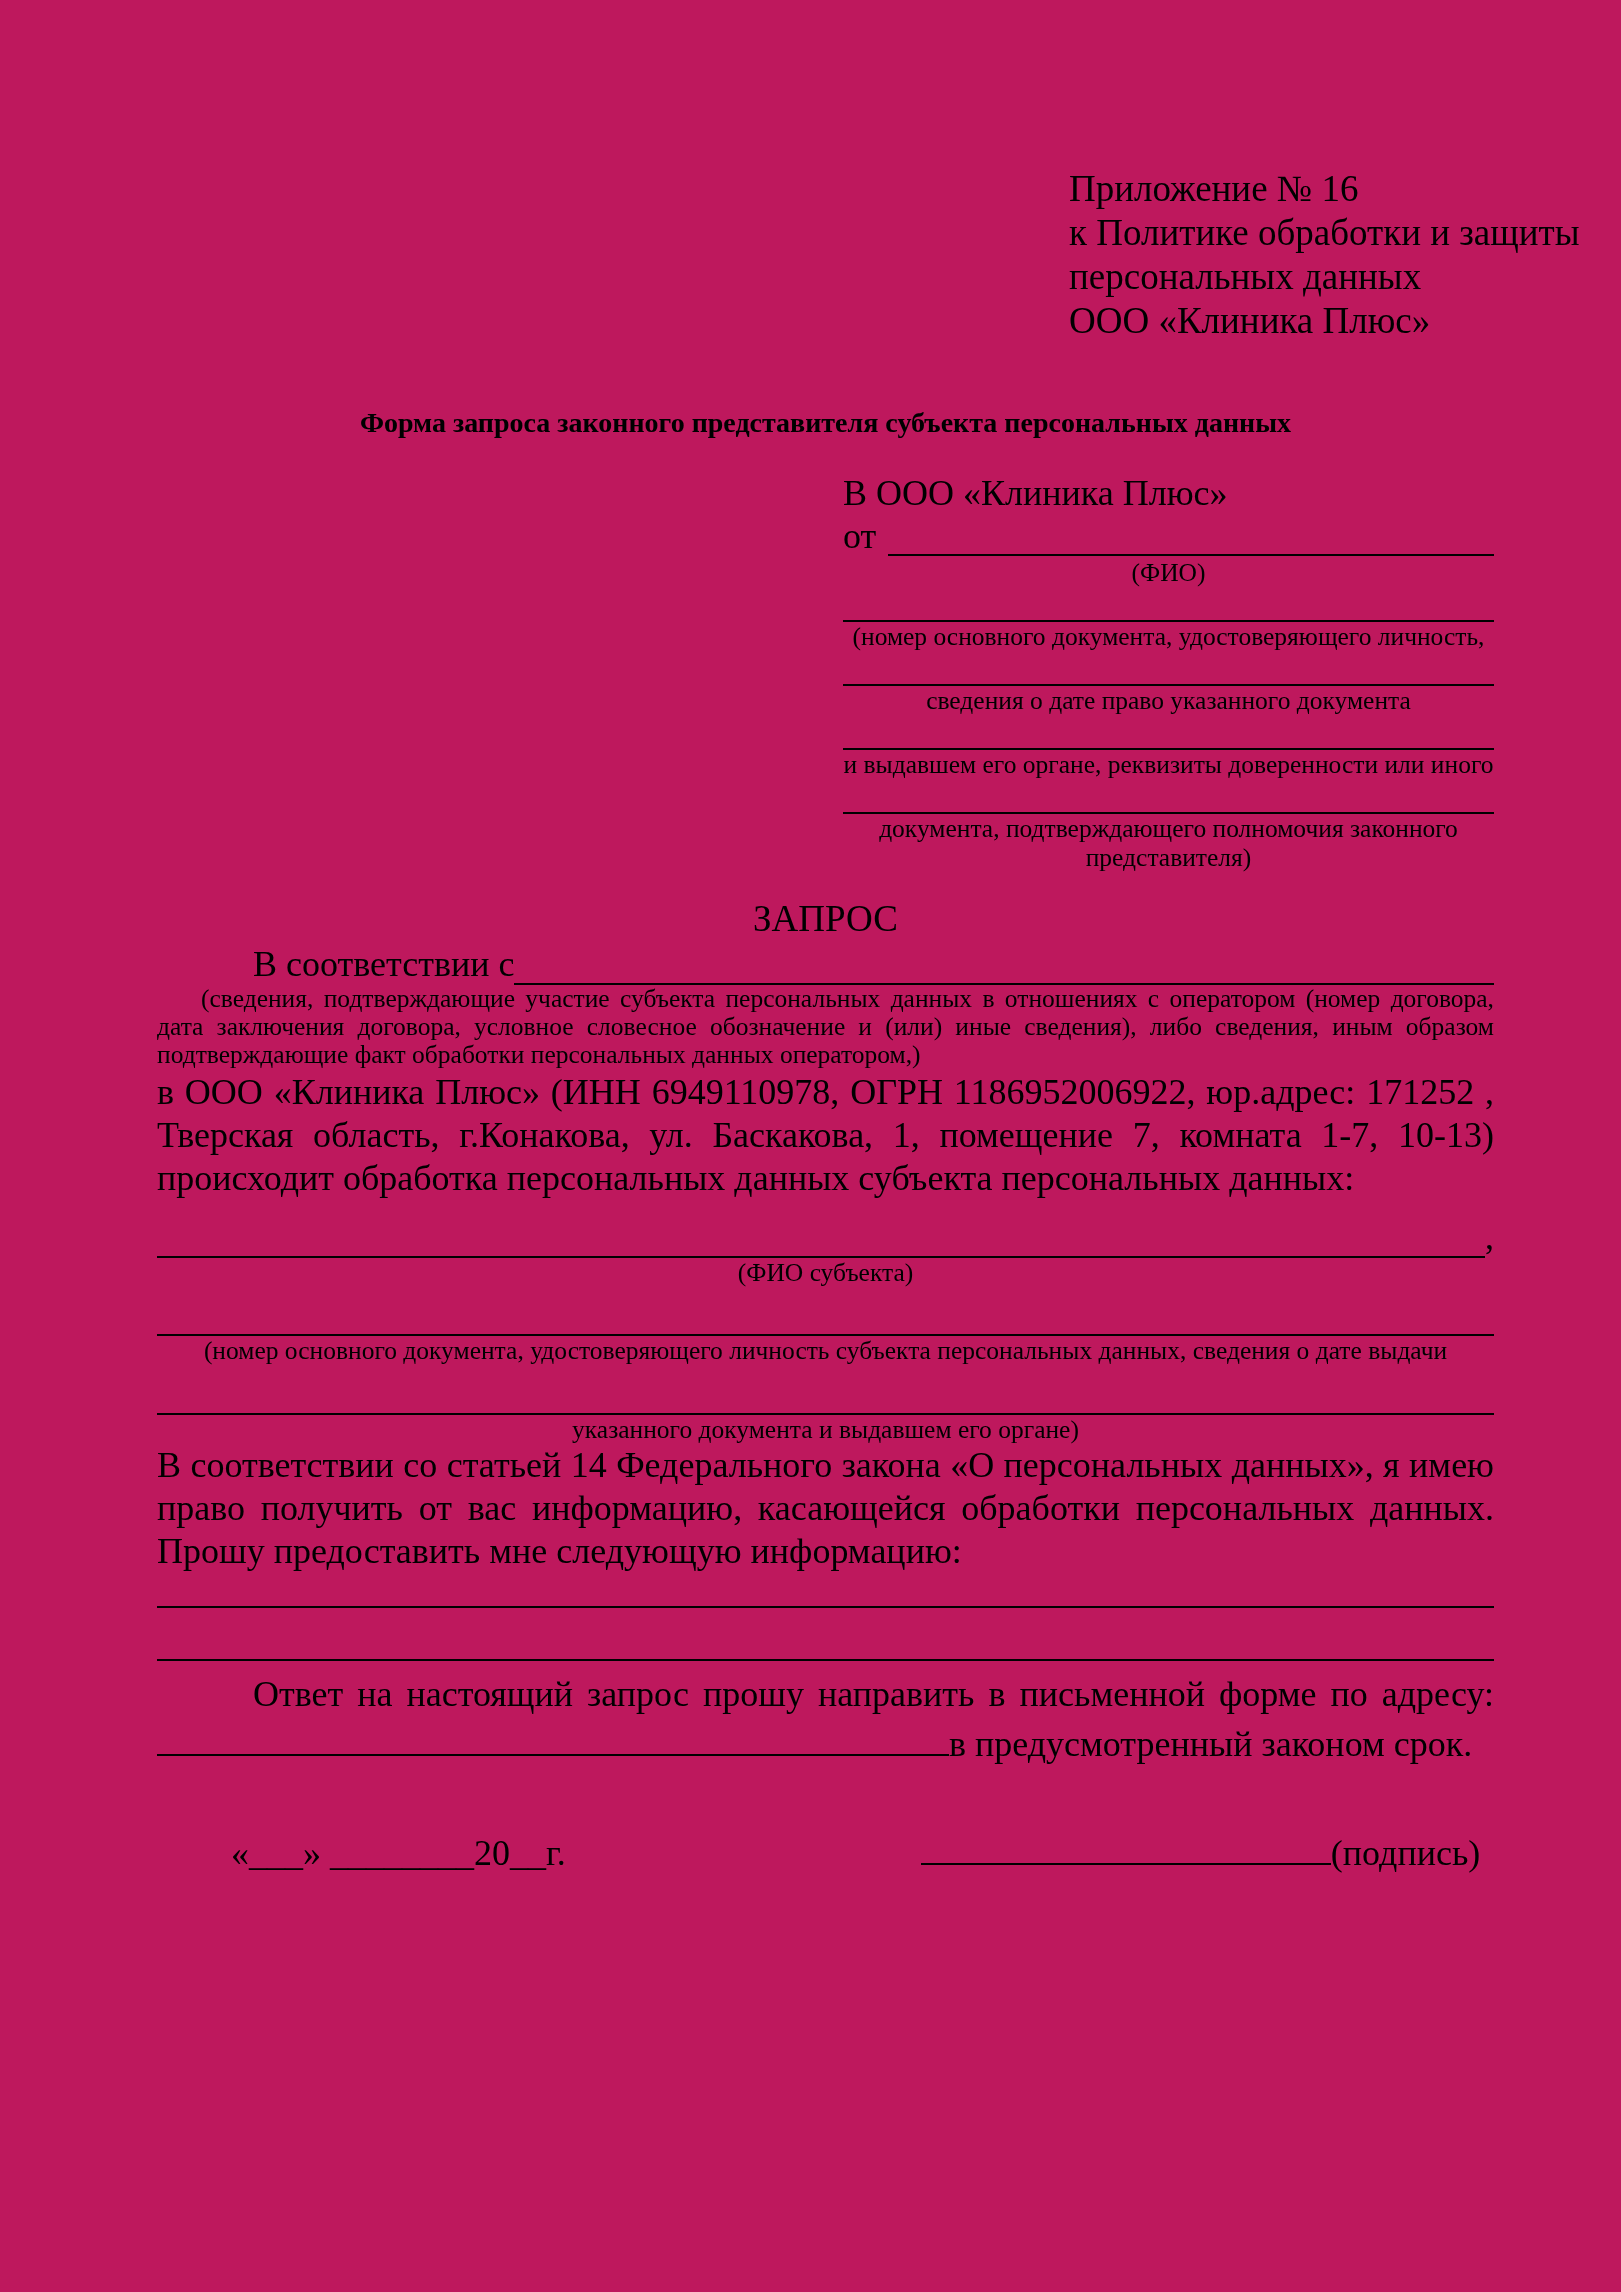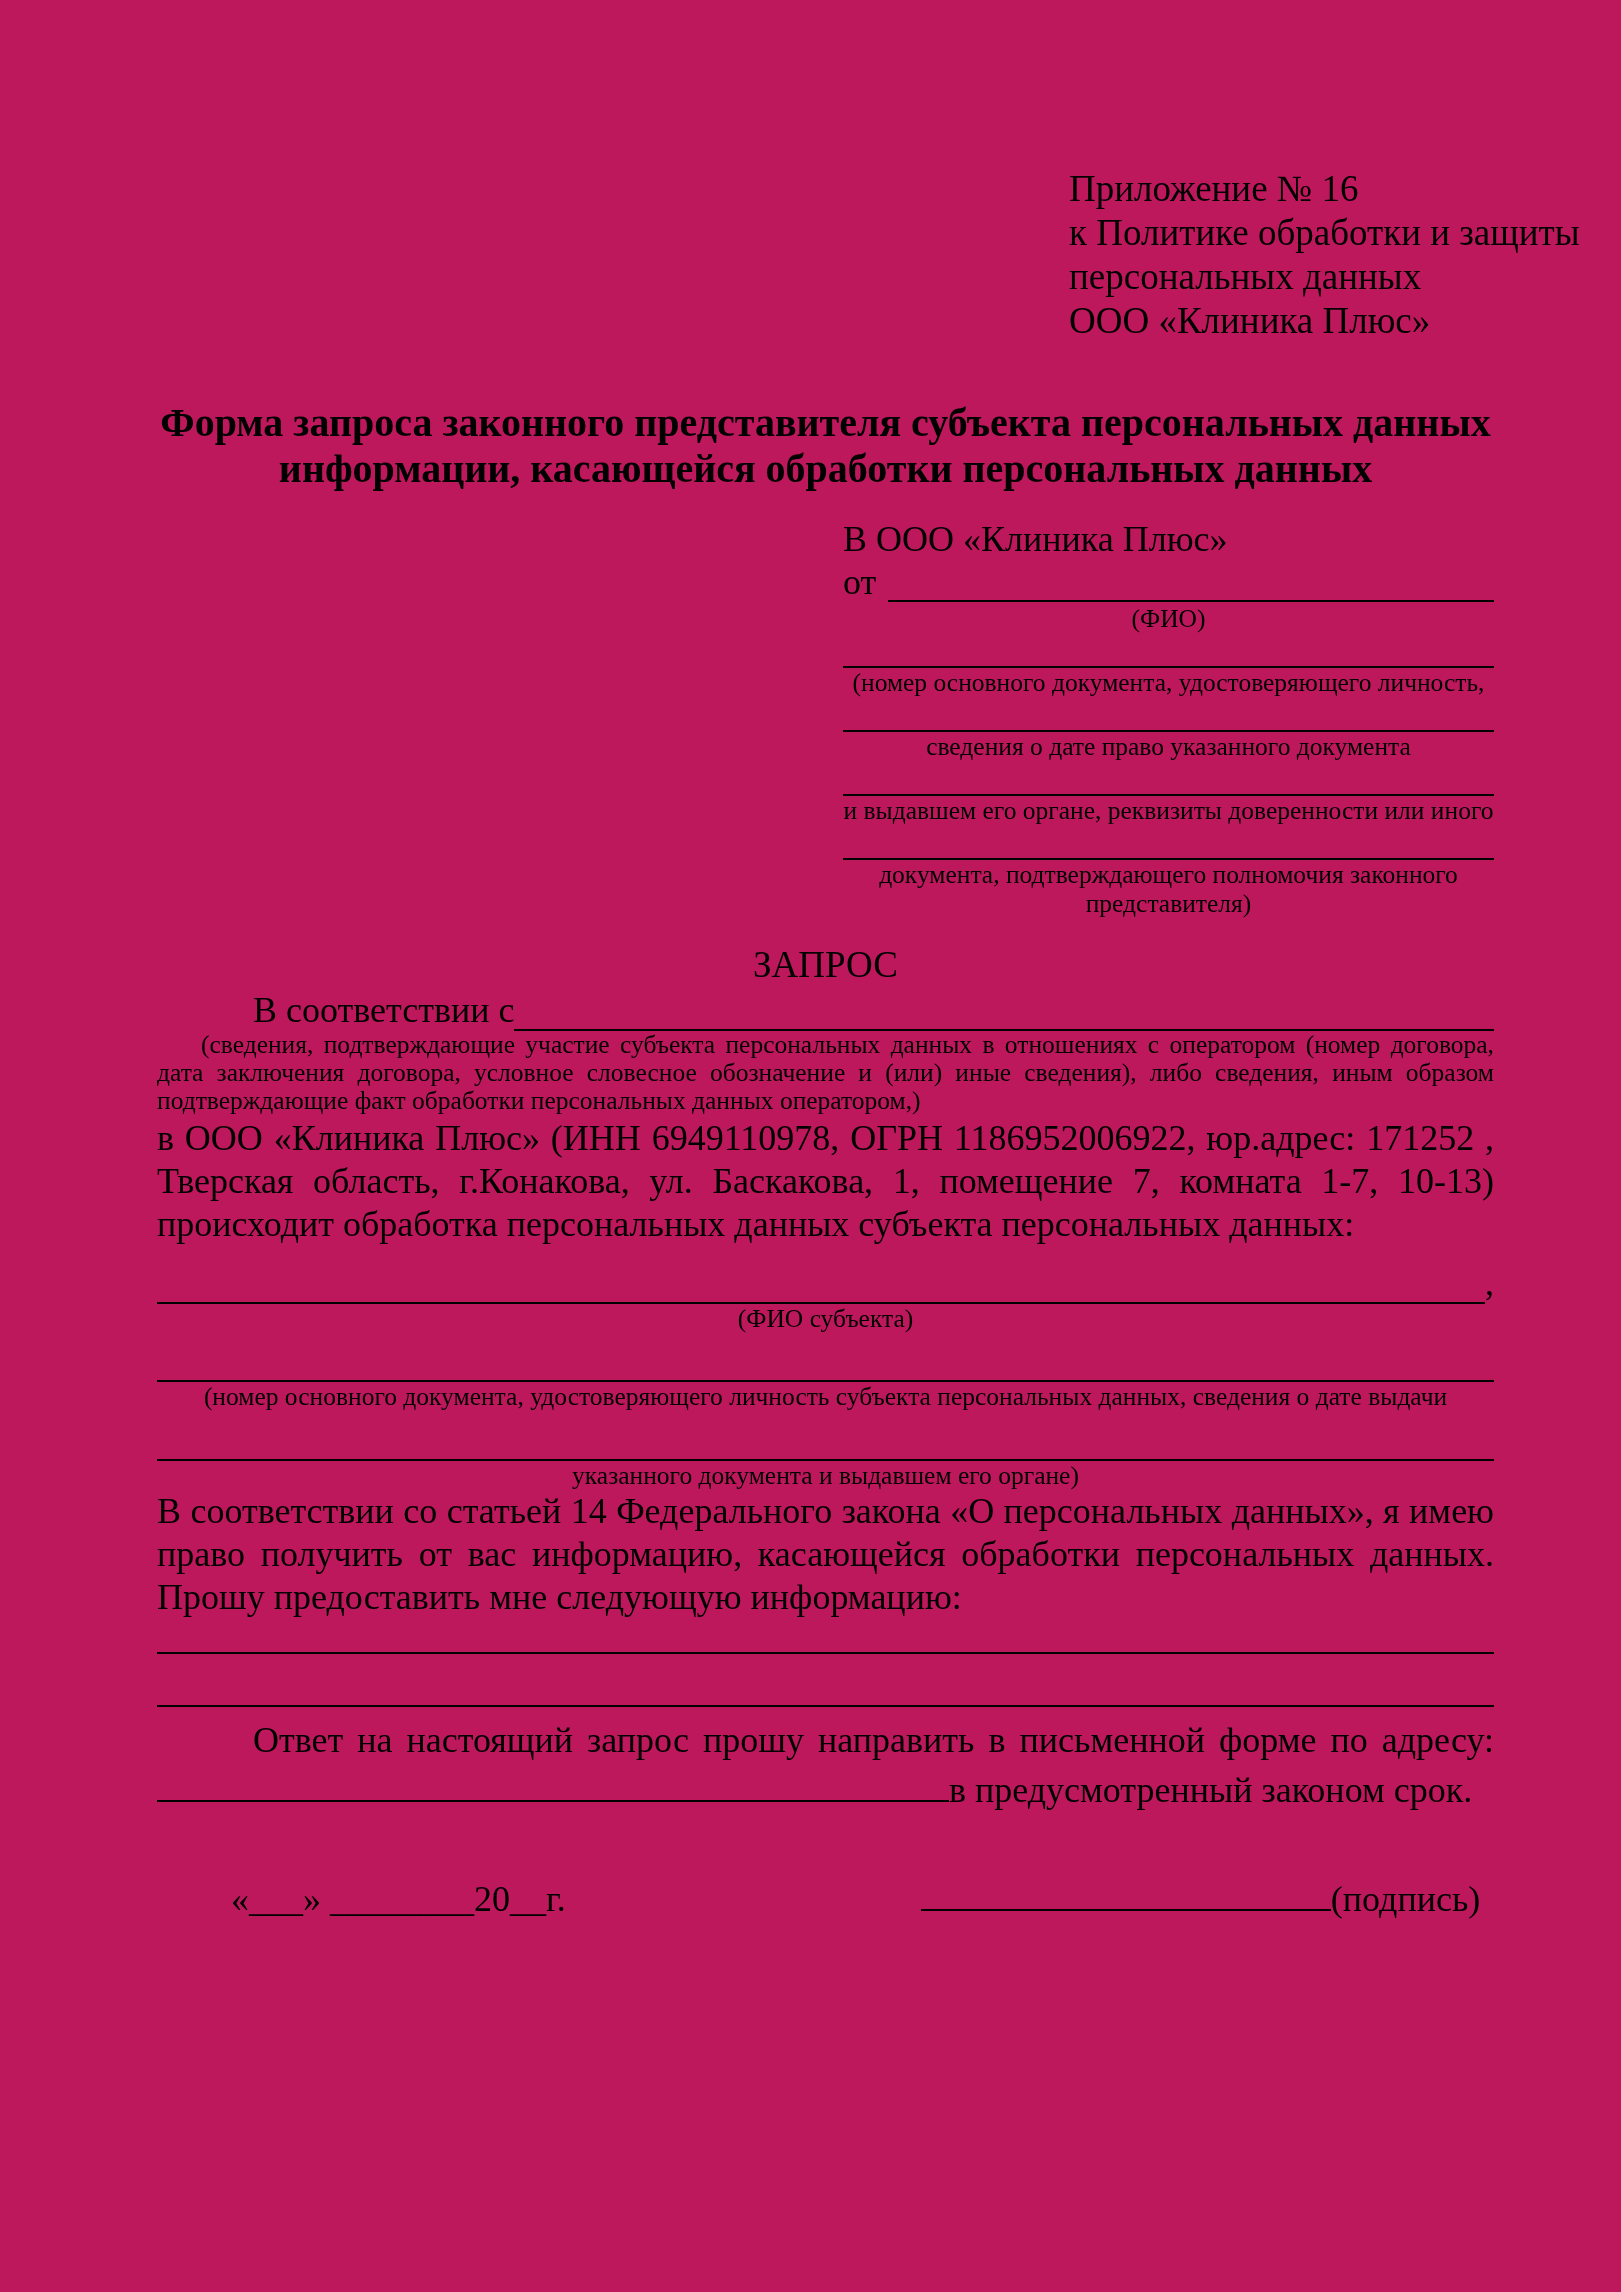--- a/index.html
+++ b/index.html
@@ -23,21 +23,21 @@
     font-size: 37px;
     line-height: 44px;
     white-space: nowrap;
   }
 
   
   .doc-title {
     margin-top: 57px;
     text-align: center;
     font-weight: bold;
-    font-size: 40px;
+    font-size: 28px;
     line-height: 46px;
   }
 
   
   .addressee {
     margin-top: 25.5px;
     margin-left: 686px;
     width: 651px;
     font-size: 36px;
     line-height: 43px;
@@ -118,21 +118,20 @@
 
     <div class="header-note">
       <div>Приложение № 16</div>
       <div>к Политике обработки и защиты</div>
       <div>персональных данных</div>
       <div>ООО «Клиника Плюс»</div>
     </div>
 
     <div class="doc-title">
       <div>Форма запроса законного представителя субъекта персональных данных</div>
-      <div>информации, касающейся обработки персональных данных</div>
     </div>
 
     <div class="addressee">
       <div>В ООО «Клиника Плюс»</div>
       <div class="from-line">
         <span class="label">от</span>
         <div class="fill"></div>
       </div>
       <div class="small-caption">(ФИО)</div>
 

